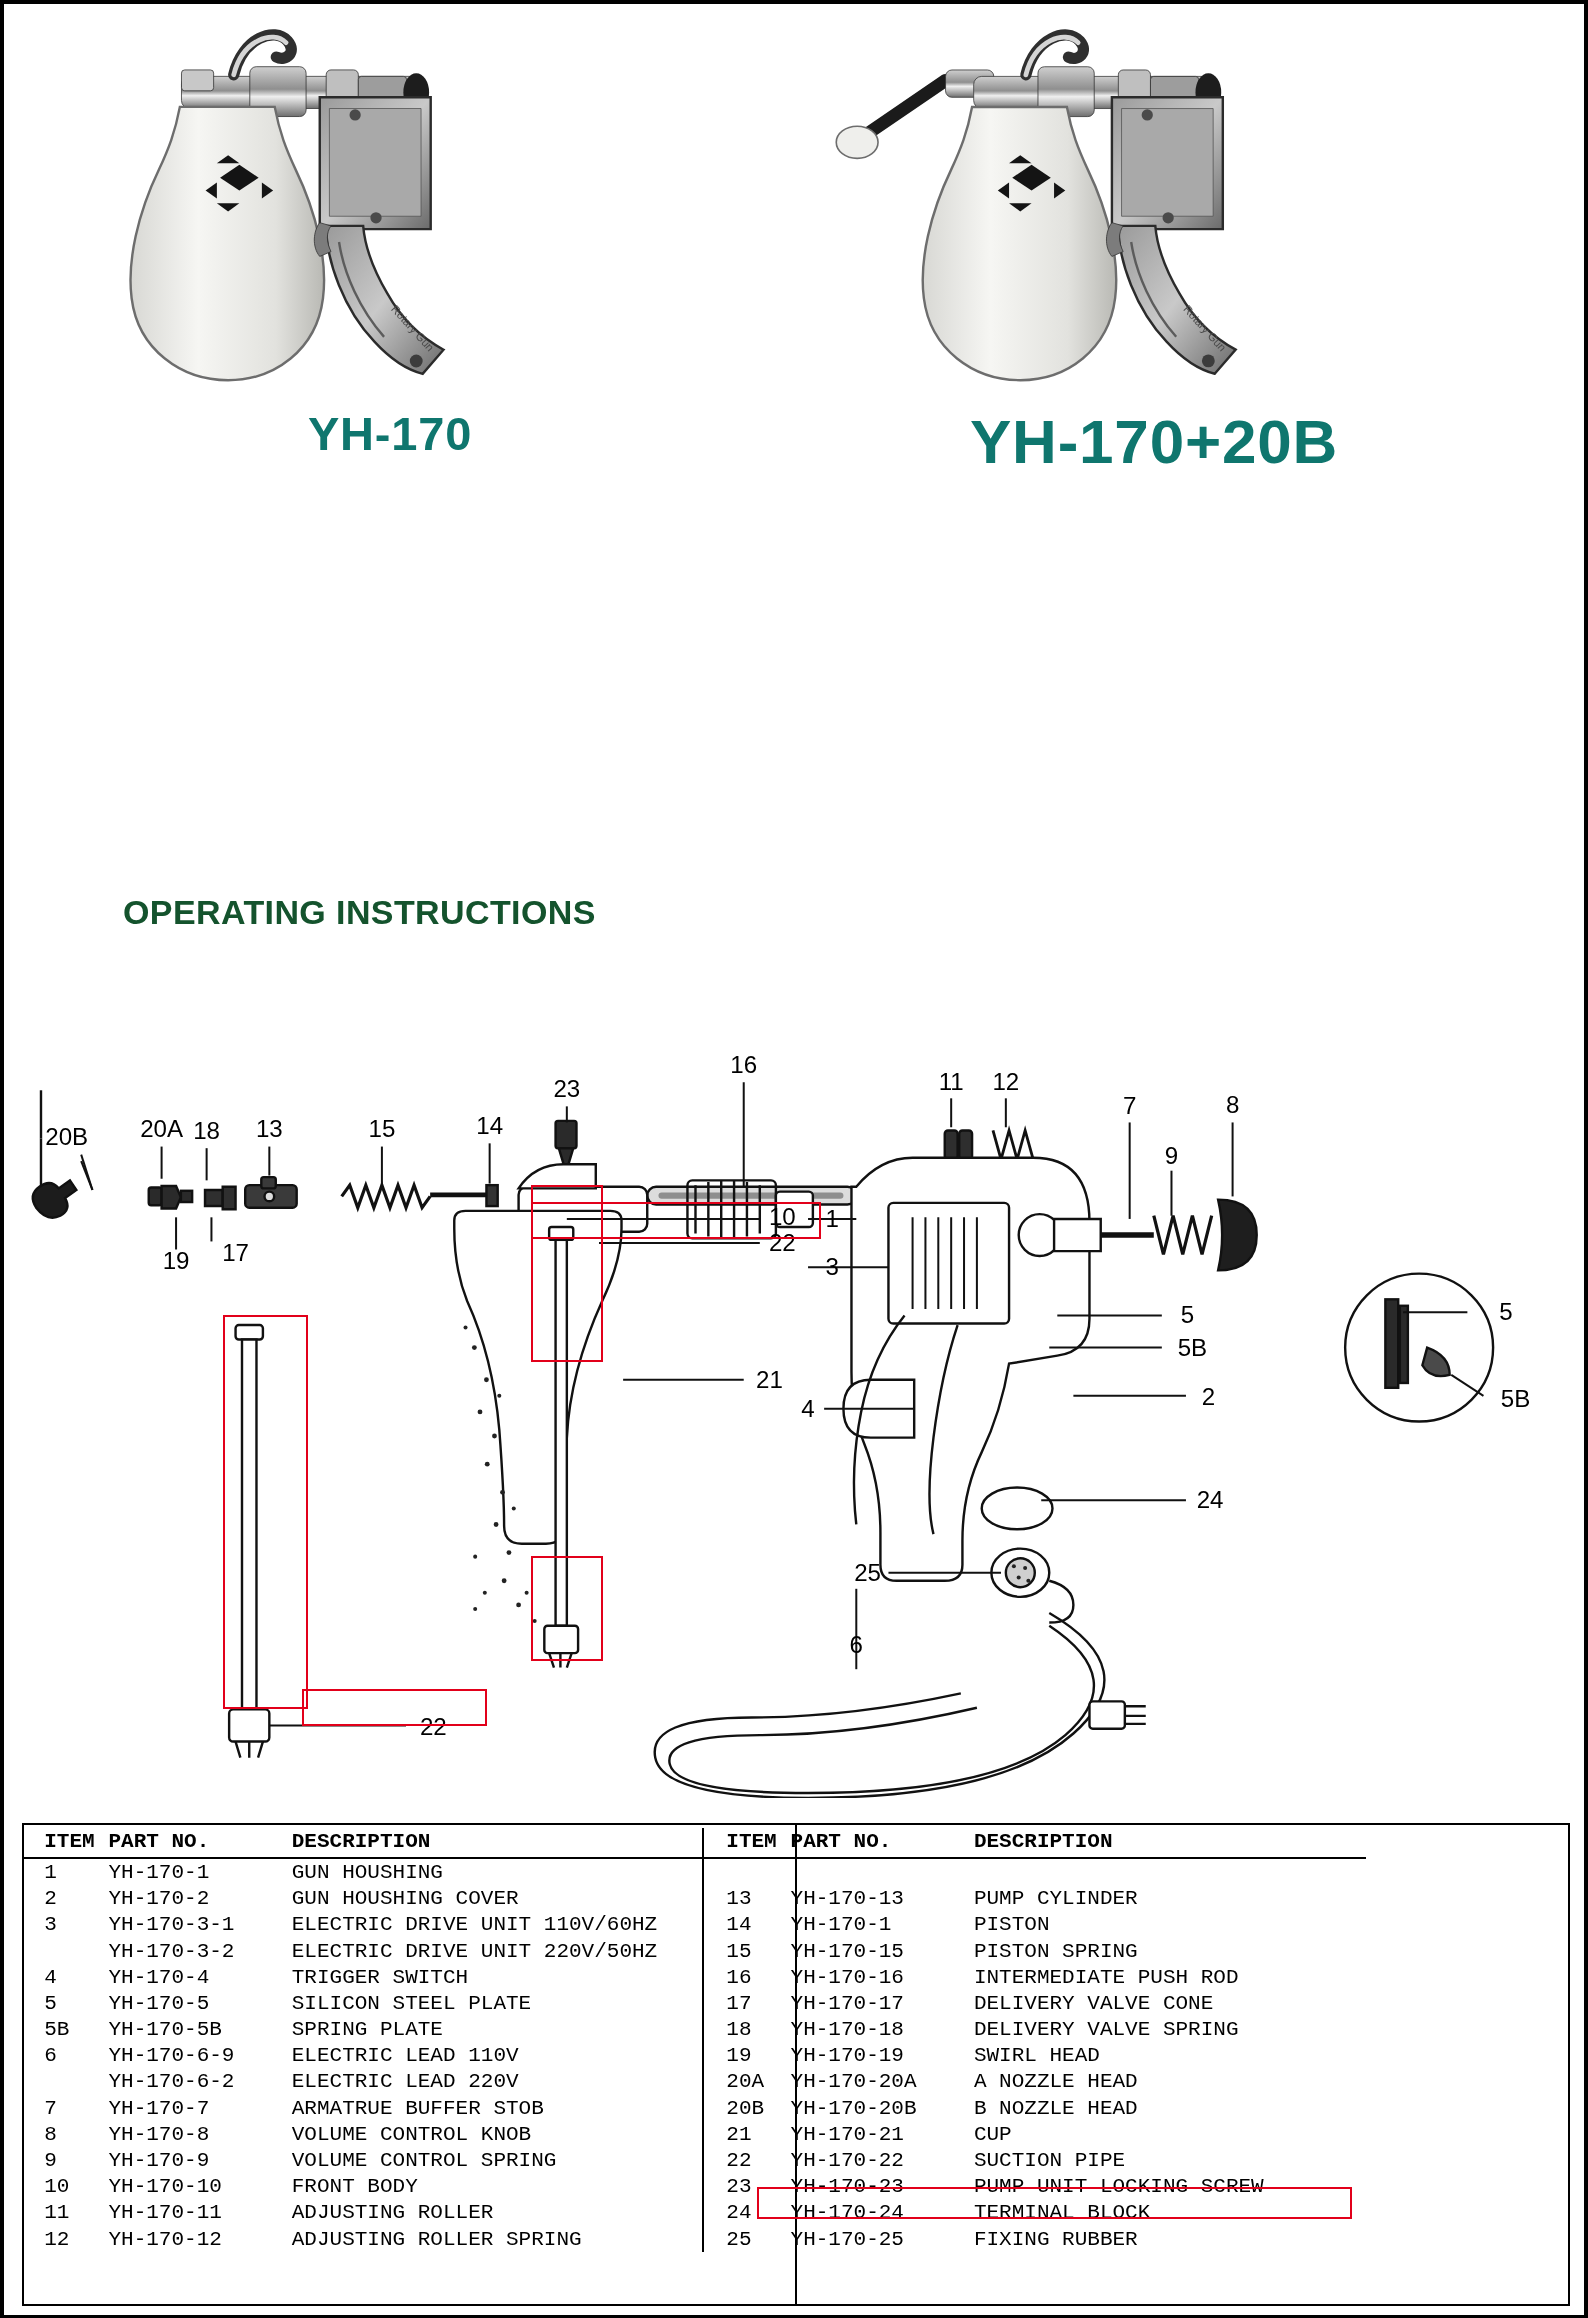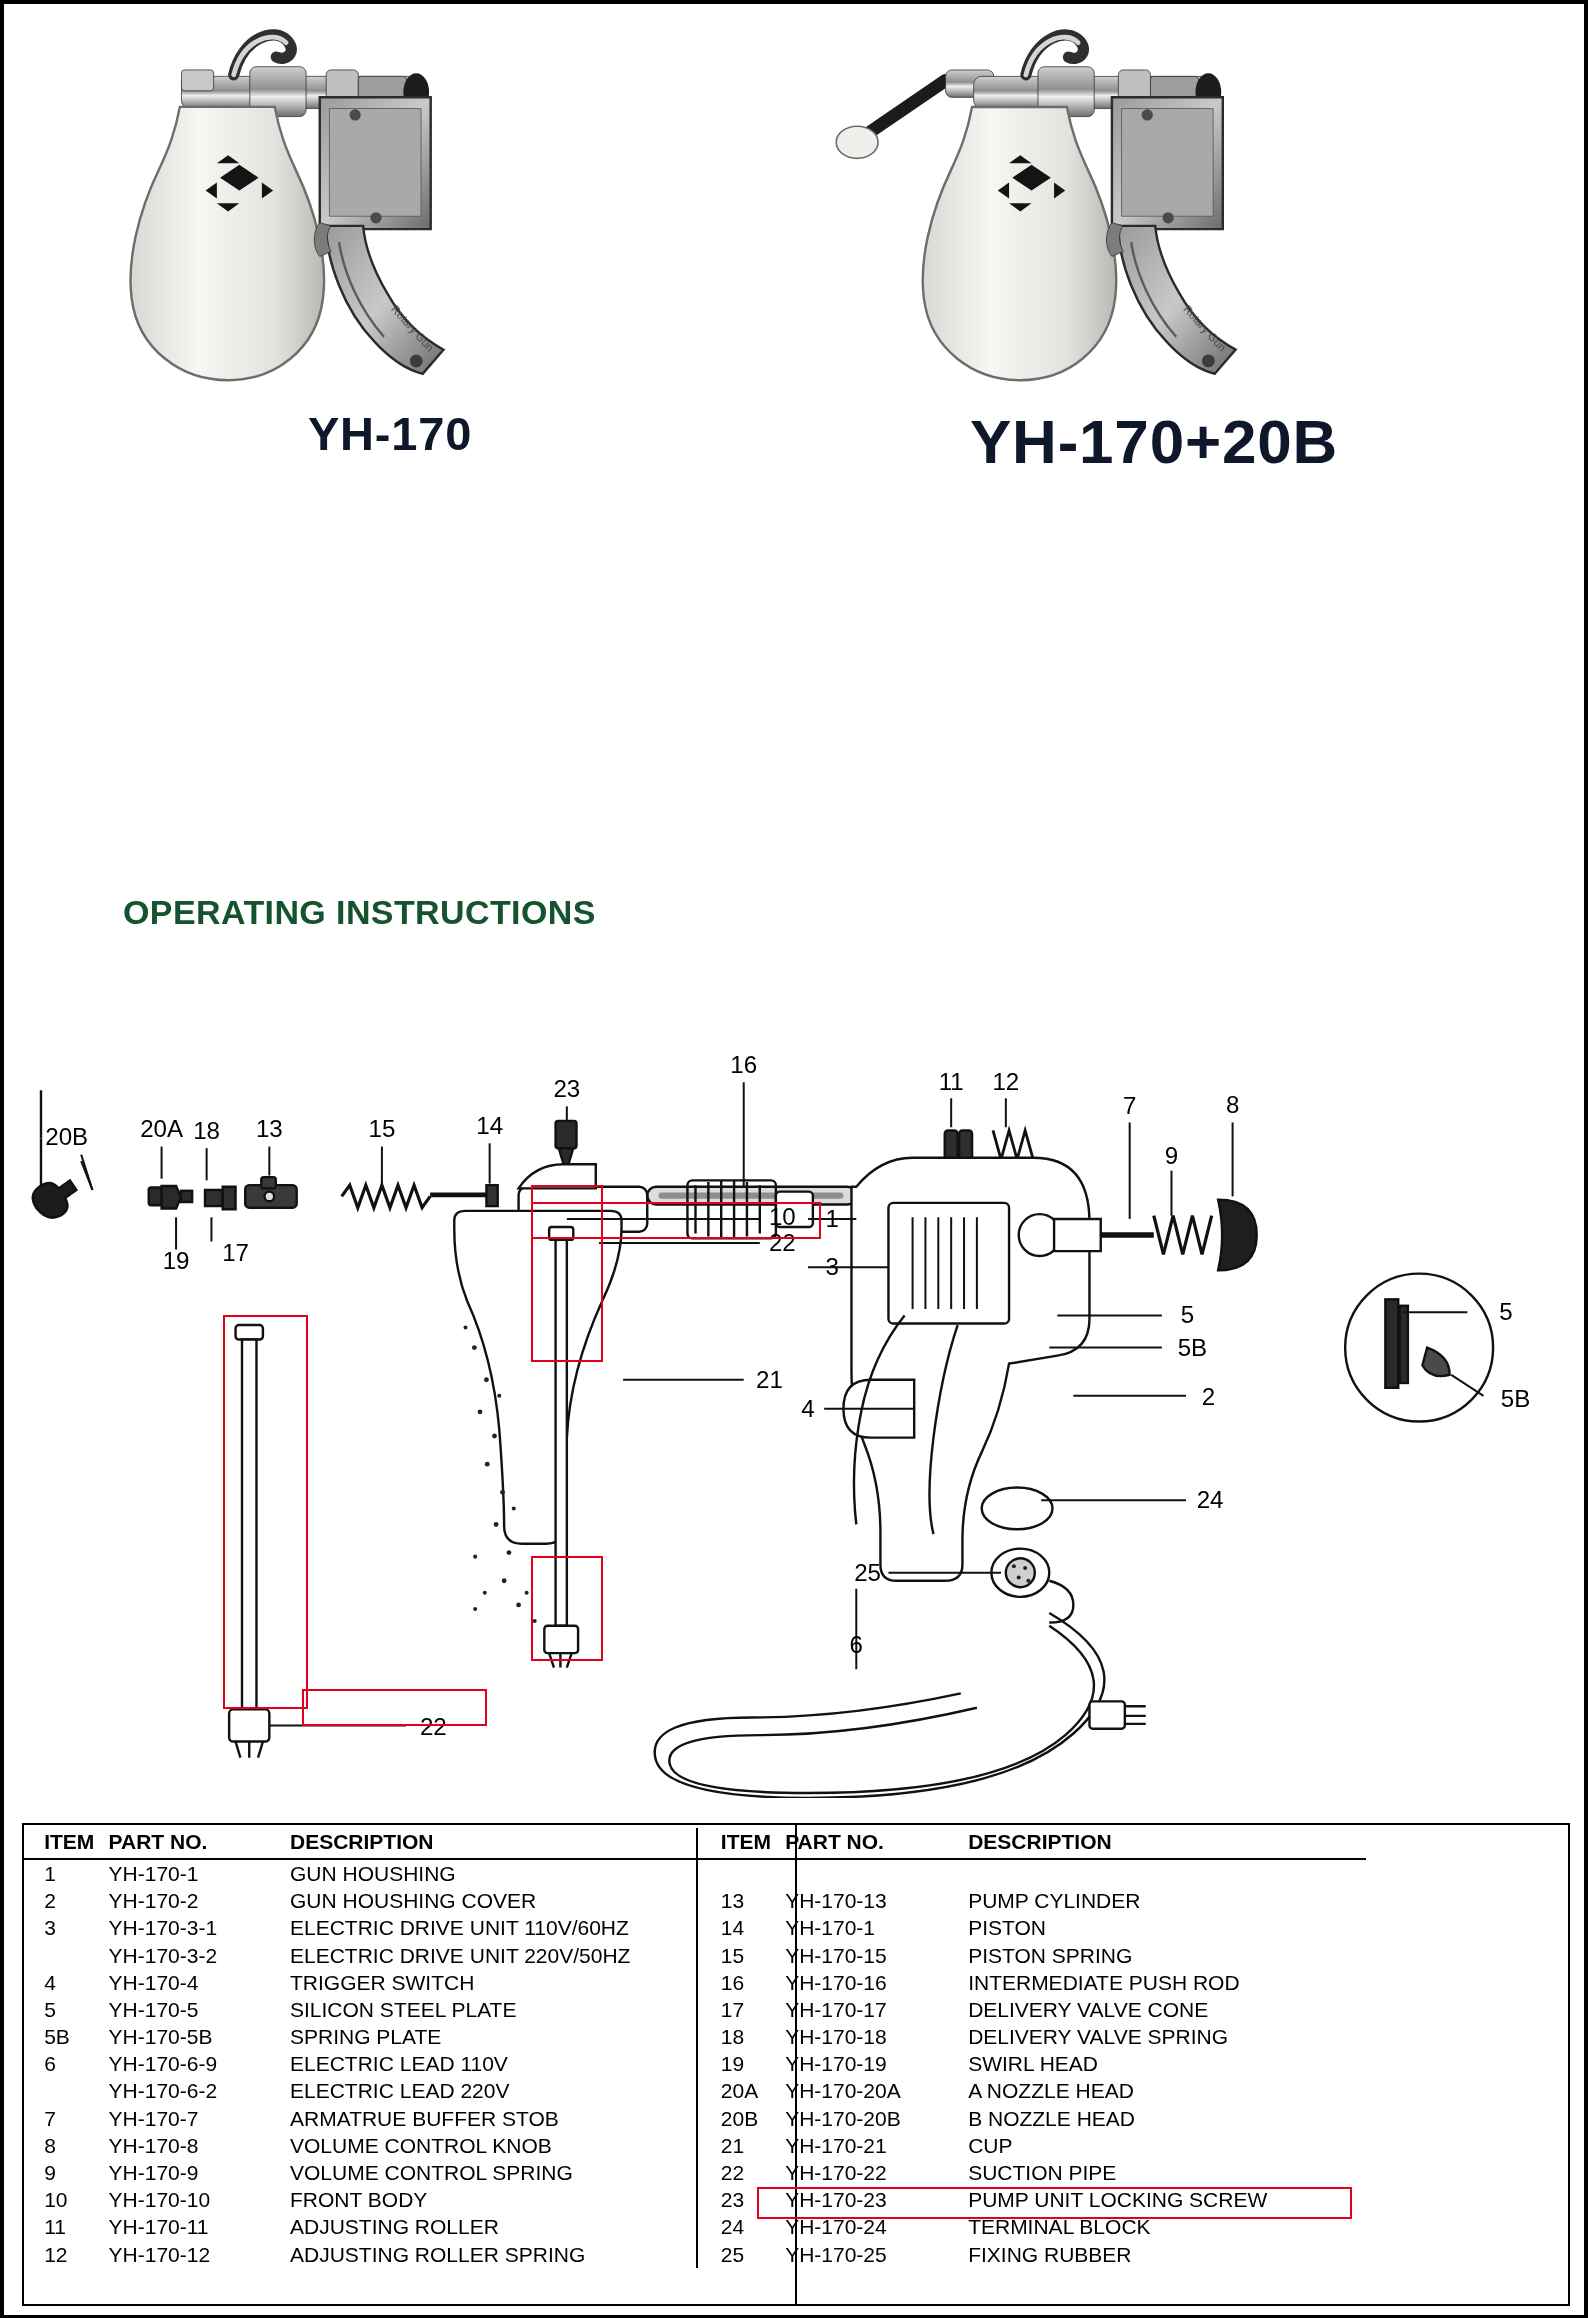--- a/index.html
+++ b/index.html
@@ -9,40 +9,40 @@
     width:1588px;height:2319px;
     background:#ffffff;
     border:4.8px solid #000;
     box-sizing:border-box;
     overflow:hidden;
   }
   
   .photos{position:relative;height:852px;}
   .photo-block{position:absolute;}
   .photo-caption{
-    text-align:center;font-weight:bold;color:#0f172a;
+    text-align:center;font-weight:bold;color:#0f766e;
     letter-spacing:0.8px;
   }
   #photo-left{left:48px;top:16px;width:676px;}
   #photo-right{left:788px;top:16px;width:724px;}
   #photo-left .photo-caption{font-size:47px;margin-top:8px;}
   #photo-right .photo-caption{font-size:62px;margin-top:8px;}
 
   
   .gun-svg{display:block;margin:0 auto;}
 
   
   .oi-title{
     position:absolute;left:119px;top:889px;
     font-size:34px;font-weight:bold;letter-spacing:0.4px;color:#14532d;
   }
   #schematic{position:absolute;left:0;top:861px;width:1588px;height:933px;}
 
   
-  .table-wrap{position:absolute;left:17.7px;top:1824px;width:1344px;}
+  .table-wrap{position:absolute;left:17.7px;top:1824px;width:1344px;font-family:Liberation Mono, monospace;}
   table.parts{
     border-collapse:collapse;width:100%;
     font-size:21px;color:#000;
   }
   table.parts th,table.parts td{
     border:0;padding:1.6px 4.8px;text-align:left;white-space:nowrap;
   }
   table.parts thead th{
     font-weight:bold;font-size:21px;padding-bottom:4.8px;
   }

